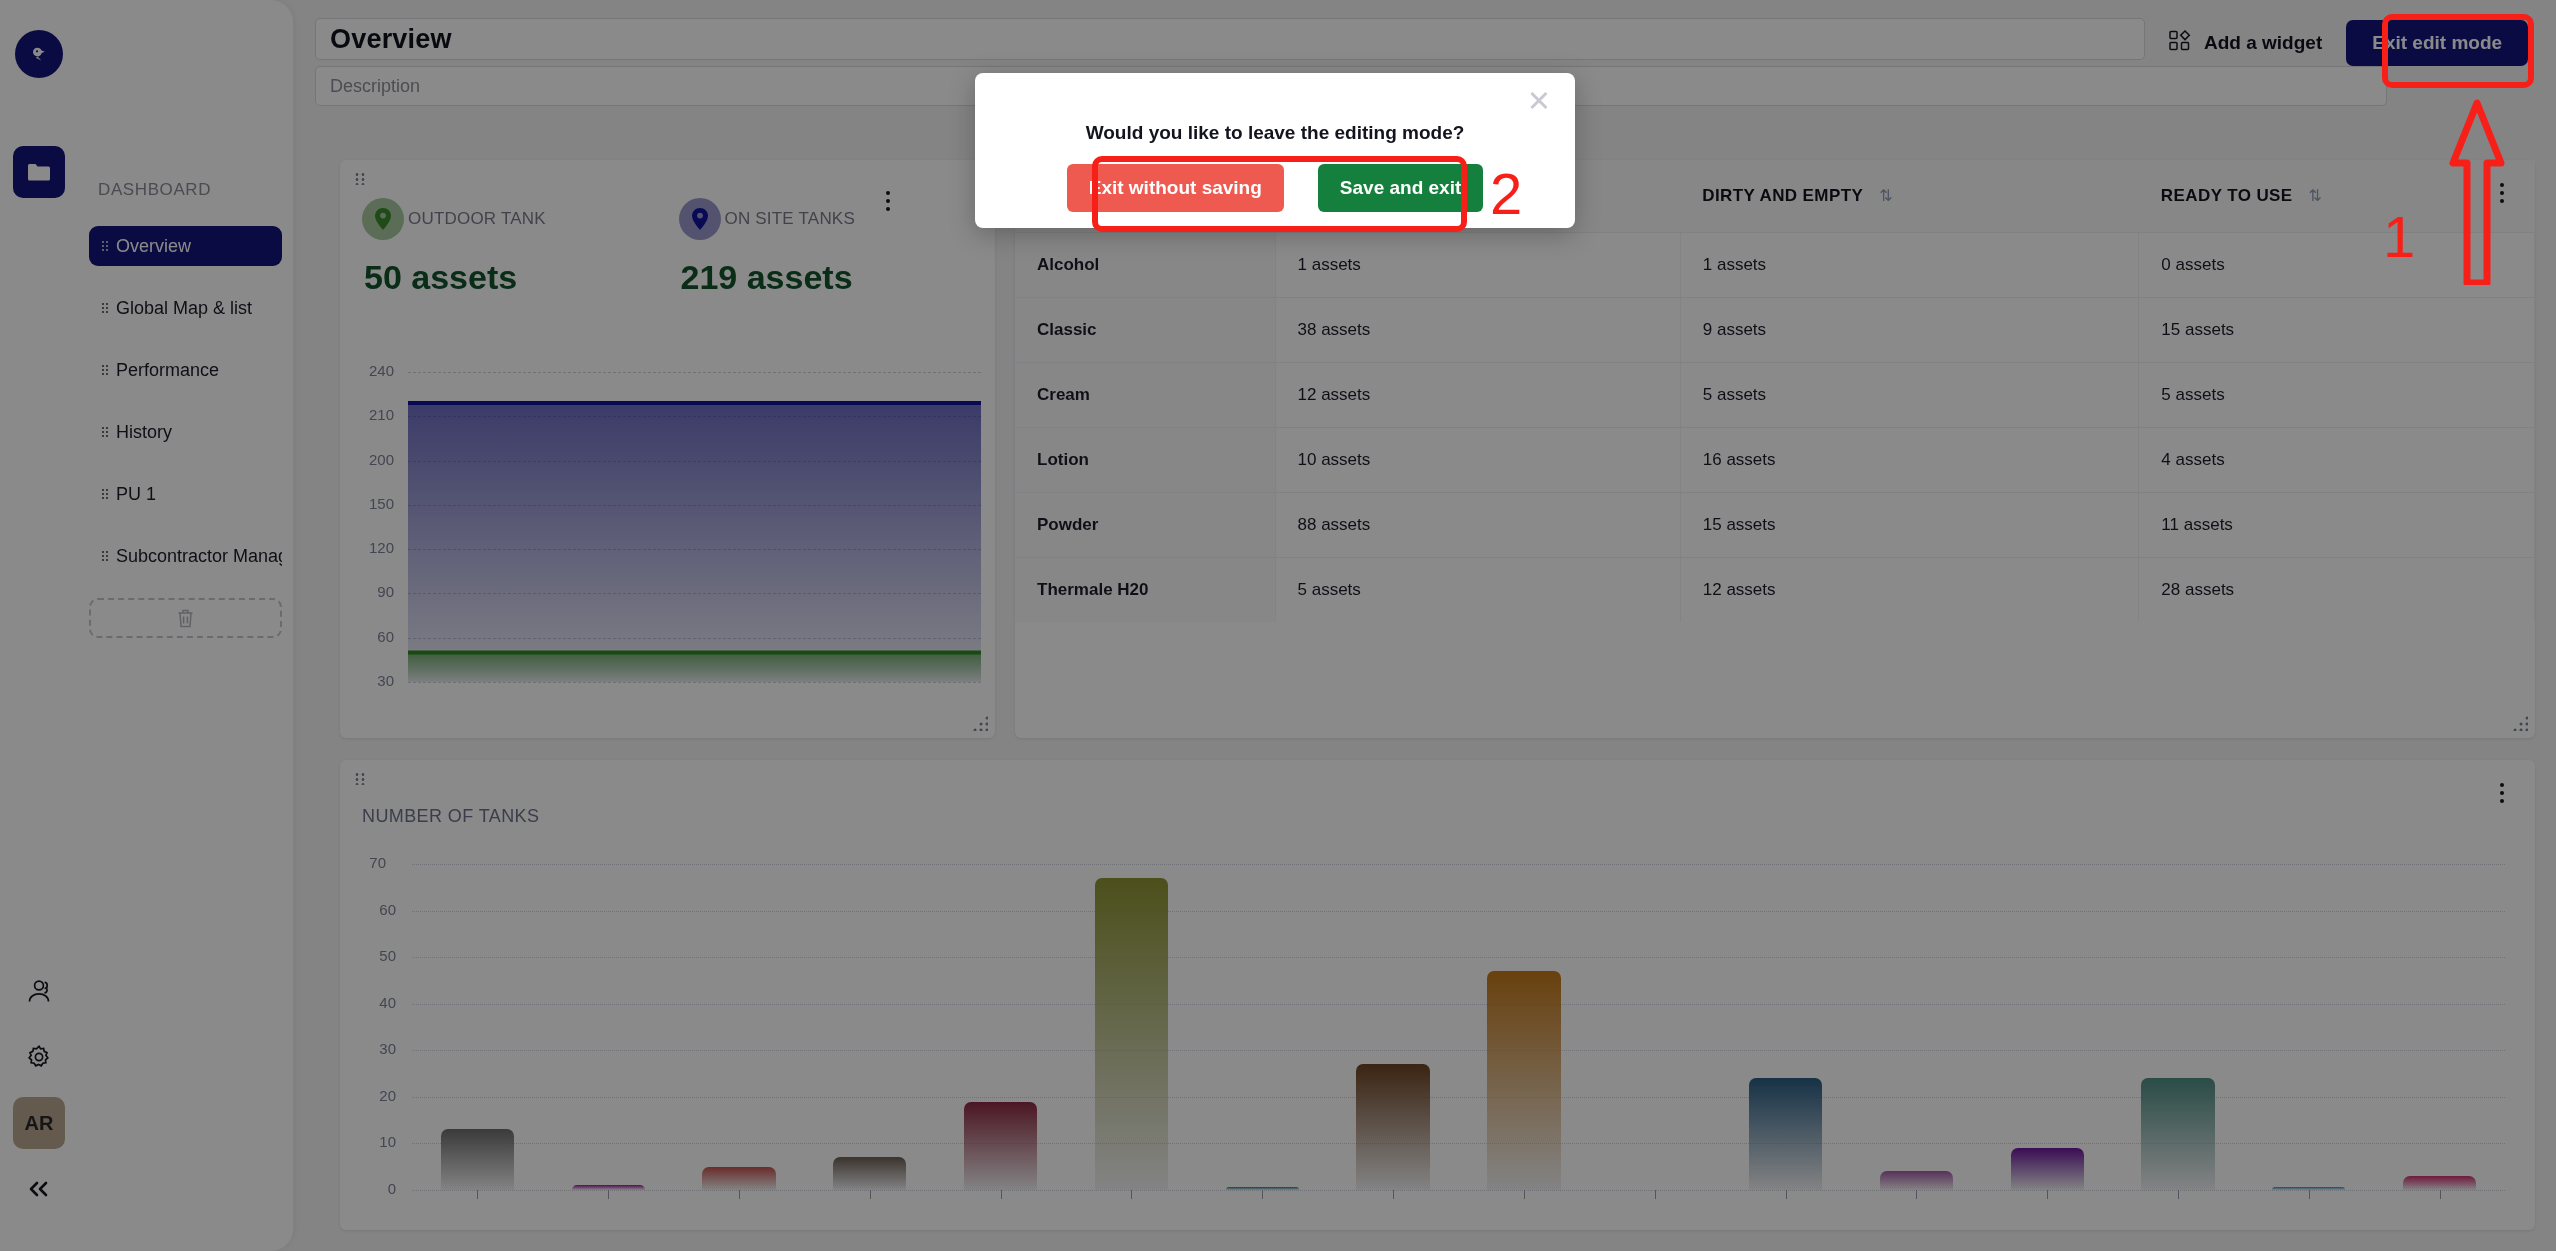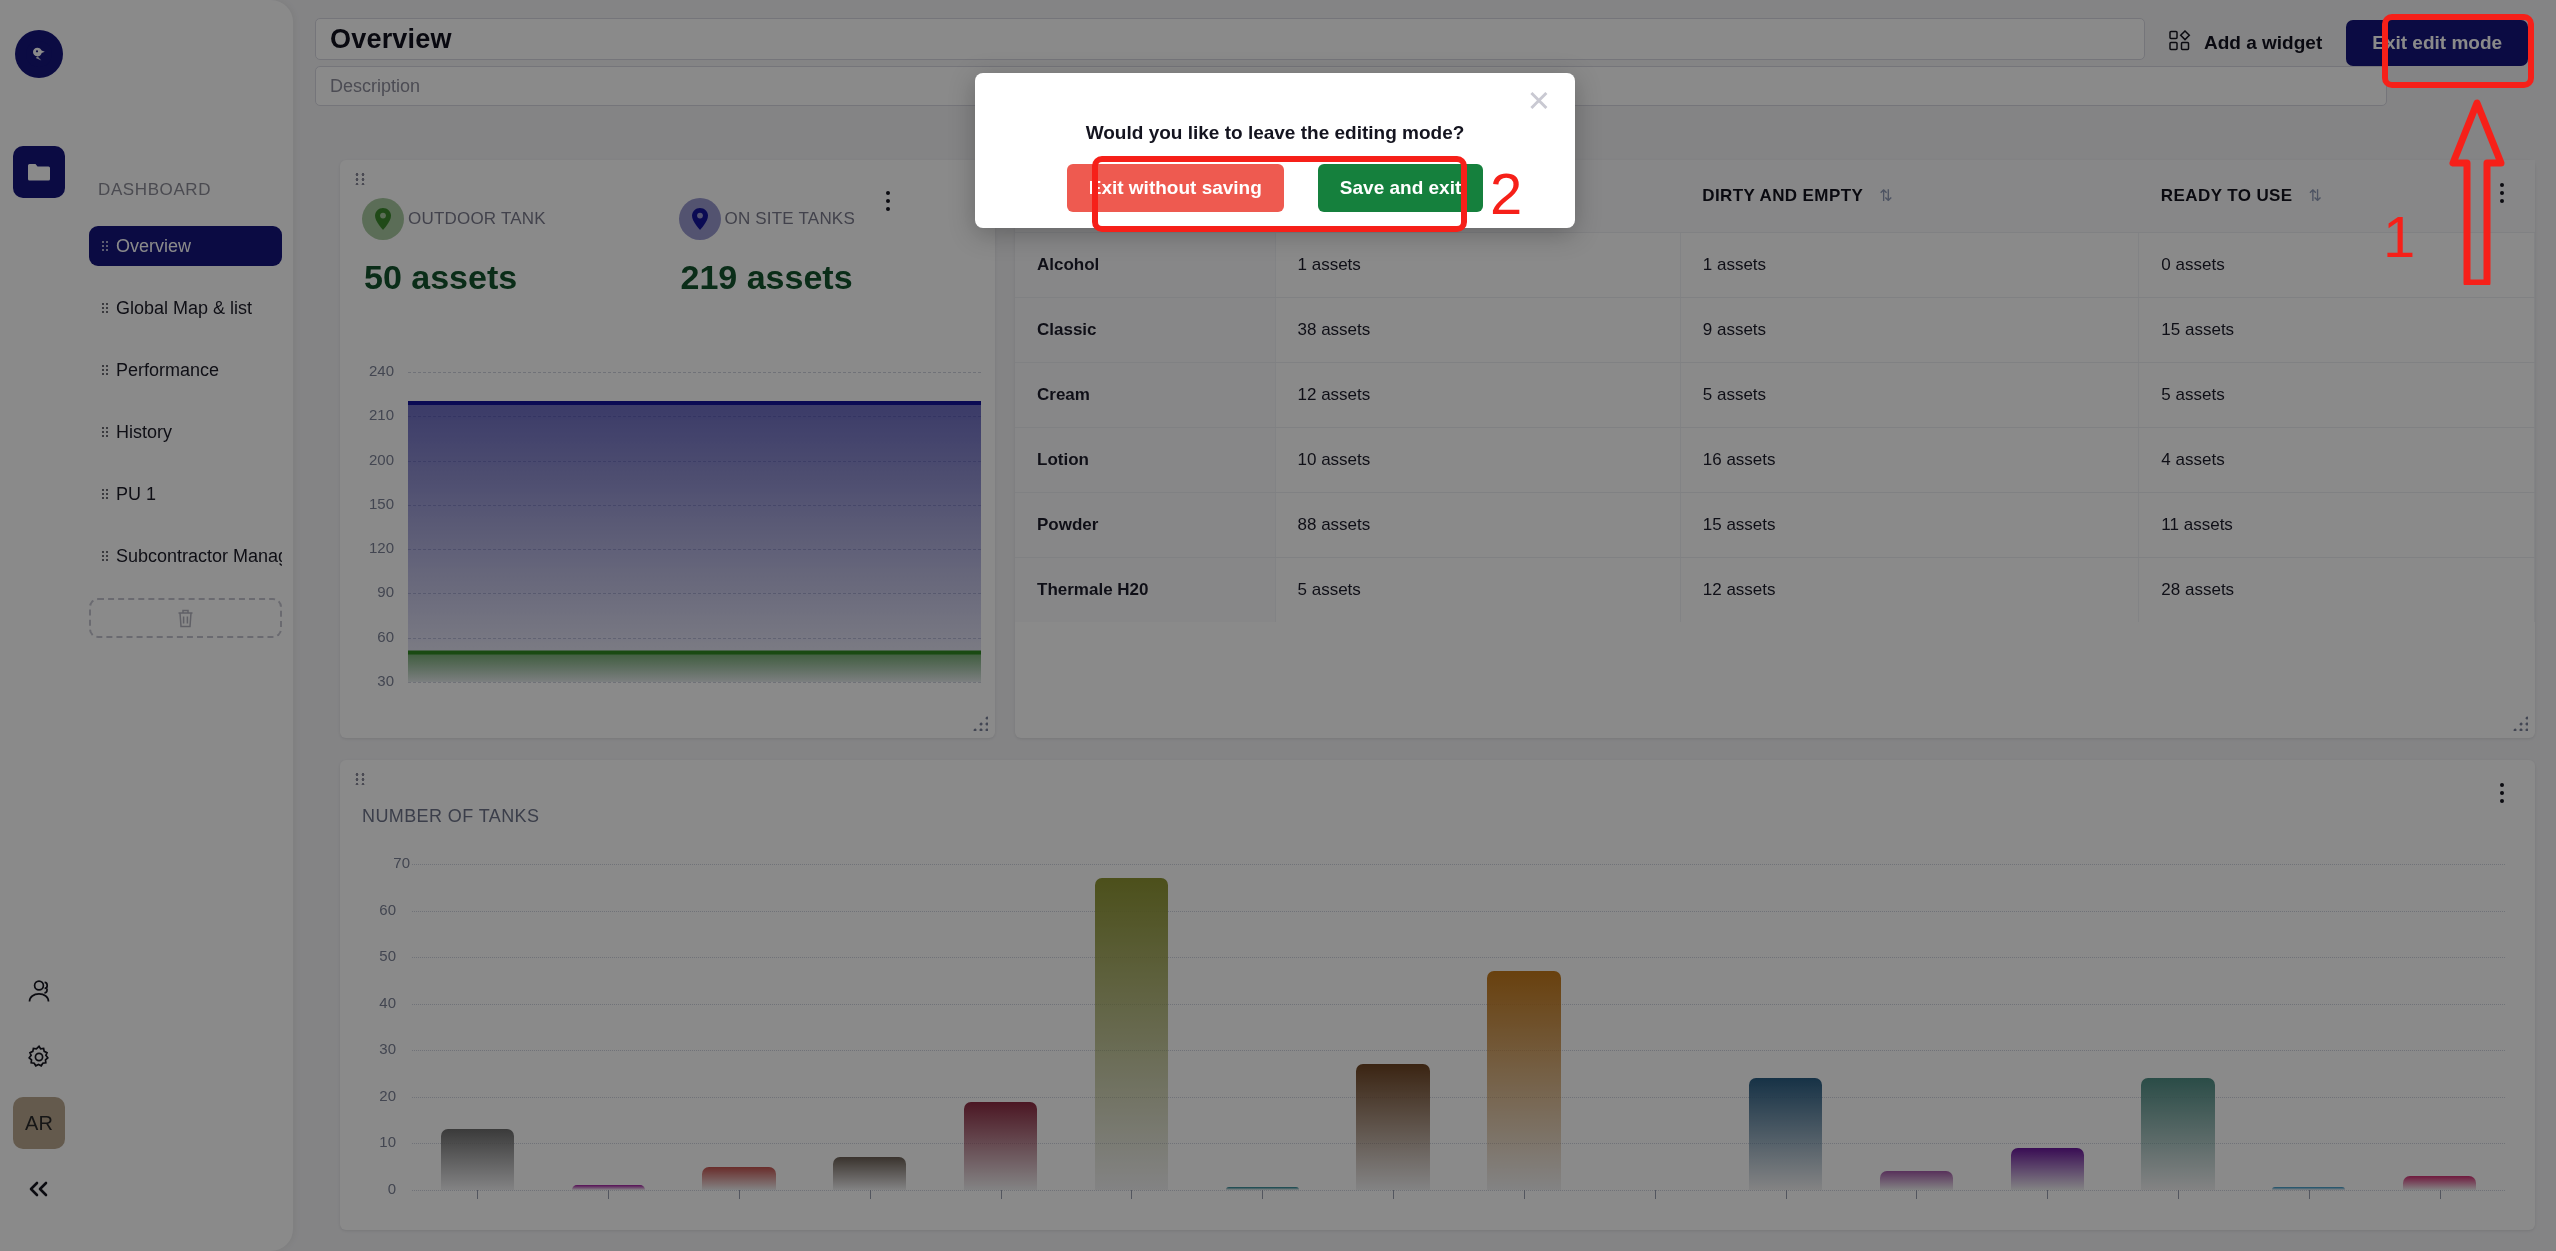--- a/index.html
+++ b/index.html
@@ -29,21 +29,21 @@
     display: flex; align-items: center; justify-content: center;
   }
   .rail-btn {
     width: 52px; height: 52px; border-radius: 10px;
     display: flex; align-items: center; justify-content: center;
     margin-top: 14px; color: #1a1a1a;
   }
   .rail-btn.active { background: #15157d; color: #fff; }
   .rail-btn.tan { background: #b9a78f; }
   .rail-spacer { flex: 1 1 auto; }
-  .rail-ar { font-size: 20px; font-weight: 400; color: #2a2a2a; }
+  .rail-ar { font-size: 20px; font-weight: 700; color: #2a2a2a; }
 
   
   #sidebar {
     position: absolute; left: 78px; top: 0; width: 215px; height: 1251px;
     background: #ffffff; border-radius: 0 22px 22px 0;
     box-shadow: 2px 0 6px rgba(0,0,0,0.05);
     z-index: 4;
   }
   .side-section {
     font-size: 17px; letter-spacing: .6px; color: #8b8b96;
@@ -458,21 +458,21 @@
         <div class="ax-label" style="left: 10px; top: 230.857px;">20</div>
         <div class="gridline" style="top: 194.286px; left: 72px; right: 30px; border-top-style: dotted;"></div>
         <div class="ax-label" style="left: 10px; top: 184.286px;">30</div>
         <div class="gridline" style="top: 147.714px; left: 72px; right: 30px; border-top-style: dotted;"></div>
         <div class="ax-label" style="left: 10px; top: 137.714px;">40</div>
         <div class="gridline" style="top: 101.143px; left: 72px; right: 30px; border-top-style: dotted;"></div>
         <div class="ax-label" style="left: 10px; top: 91.1429px;">50</div>
         <div class="gridline" style="top: 54.5714px; left: 72px; right: 30px; border-top-style: dotted;"></div>
         <div class="ax-label" style="left: 10px; top: 44.5714px;">60</div>
         <div class="gridline" style="top: 8px; left: 72px; right: 30px; border-top-style: dotted;"></div>
-        <div class="ax-label" style="left: 24px; top: -2px;">70</div>
+        <div class="ax-label" style="left: 0; top: -2px;">70</div>
         <div style="position: absolute; left: 72px; top: 8px; width: 2093px; height: 326px;">
           <div class="bar" style="left: 28.7787px; width: 73.255px; height: 60.5429px; background: linear-gradient(rgb(109, 109, 109) 0%, rgba(150, 150, 160, 0.12) 100%);"></div>
           <div class="tick" style="left: 65.4062px;"></div>
           <div class="bar" style="left: 159.591px; width: 73.255px; height: 4.65714px; background: linear-gradient(rgb(160, 27, 160) 0%, rgba(150, 150, 160, 0.12) 100%);"></div>
           <div class="tick" style="left: 196.219px;"></div>
           <div class="bar" style="left: 290.404px; width: 73.255px; height: 23.2857px; background: linear-gradient(rgb(195, 83, 79) 0%, rgba(150, 150, 160, 0.12) 100%);"></div>
           <div class="tick" style="left: 327.031px;"></div>
           <div class="bar" style="left: 421.216px; width: 73.255px; height: 32.6px; background: linear-gradient(rgb(107, 95, 85) 0%, rgba(150, 150, 160, 0.12) 100%);"></div>
           <div class="tick" style="left: 457.844px;"></div>
           <div class="bar" style="left: 552.029px; width: 73.255px; height: 88.4857px; background: linear-gradient(rgb(140, 43, 66) 0%, rgba(150, 150, 160, 0.12) 100%);"></div>

